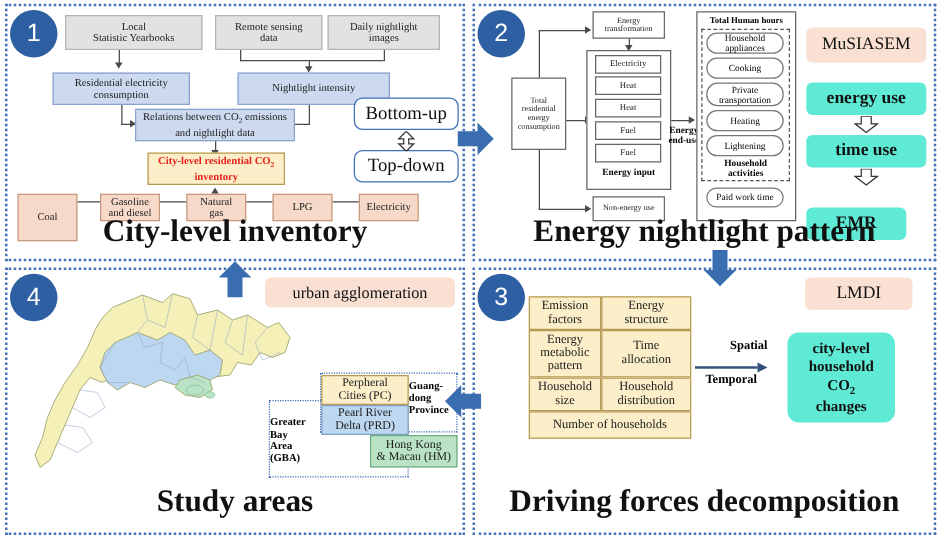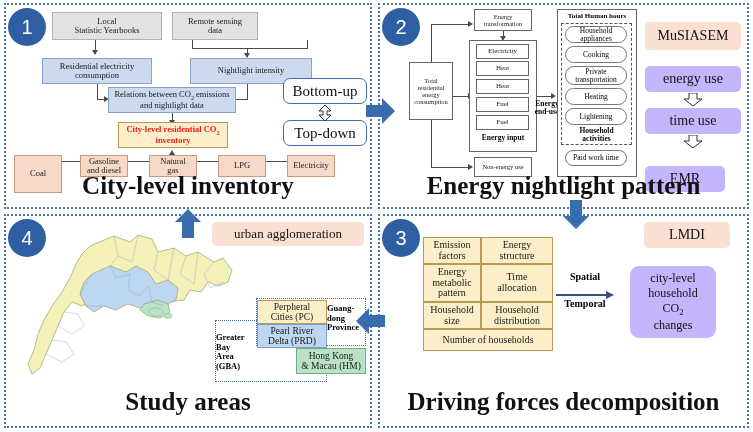--- a/index.html
+++ b/index.html
@@ -61,21 +61,21 @@
   .roundrect {
     position:absolute; display:flex; align-items:center; justify-content:center;
     text-align:center; border:1px solid #777; border-radius:9px;
     background:#fff; font-size:7.5px; line-height:1.05;
   }
   .tagbox {
     position:absolute; display:flex; align-items:center; justify-content:center;
     border-radius:5px; font-size:14px; color:#111; text-align:center;
   }
   .tag-peach { background:#fae0d2; }
-  .tag-grey  { background:#c4b5fd; }
+  .tag-grey  { background:#5eead4;font-weight:bold; }
 
   .dashbox { position:absolute; border:1px dashed #555; }
   .dotbox  { position:absolute; border:1.5px dotted #4472b8; }
 
   
   .ln   { position:absolute; background:#4a4a4a; }
   .lnh  { height:1px; }
   .lnv  { width:1px; }
   .arrowhead {
     position:absolute; width:0; height:0;
@@ -95,20 +95,23 @@
 <div class="canvas">
 
   <div class="quad" id="q1"></div>
   <div class="badge" id="b1">1</div>
 
   <div class="node grey" style="left:52px; top:12px; width:110px; height:28px;">
     <span>Local<br>Statistic Yearbooks</span>
   </div>
   <div class="node grey" style="left:172px; top:12px; width:86px; height:28px;">
     <span>Remote sensing<br>data</span>
+  </div>
+  <div class="node grey" style="left:262px; top:12px; width:90px; height:28px;">
+    <span>Daily nightlight<br>images</span>
   </div>
 
   <div class="ln lnv" style="left:95px; top:40px; height:11px;"></div>
   <div class="arrowhead ah-down" style="left:92px; top:50px;"></div>
 
   <div class="ln lnv" style="left:192px; top:40px; height:9px;"></div>
   <div class="ln lnh" style="left:192px; top:48px; width:55px;"></div>
   <div class="ln lnv" style="left:307px; top:40px; height:9px;"></div>
   <div class="ln lnh" style="left:247px; top:48px; width:60px;"></div>
   <div class="ln lnv" style="left:247px; top:48px; height:6px;"></div>
@@ -296,21 +299,21 @@
   <div class="node cream" style="left:423px; top:302px; width:58px; height:27px; font-size:10px;">
     <span>Household<br>size</span>
   </div>
   <div class="node cream" style="left:481px; top:302px; width:72px; height:27px; font-size:10px;">
     <span>Household<br>distribution</span>
   </div>
   <div class="node cream" style="left:423px; top:329px; width:130px; height:22px; font-size:10px;">
     <span>Number of households</span>
   </div>
 
-  <div style="position:absolute; left:556px; top:271px; width:58px; text-align:center; font-size:10px; font-weight:bold;">Spatial</div>
+  <div style="position:absolute; left:556px; top:271px; width:58px; text-align:right; font-size:10px; font-weight:bold;">Spatial</div>
   <div style="position:absolute; left:553px; top:298px; width:64px; text-align:center; font-size:10px; font-weight:bold;">Temporal</div>
   <div class="hollow" style="left:556px; top:286px;">
     <svg width="58" height="10" viewBox="0 0 58 10">
       <line x1="0" y1="5" x2="50" y2="5" stroke="#34507e" stroke-width="2"></line>
       <polygon points="50,1 58,5 50,9" fill="#34507e"></polygon>
     </svg>
   </div>
 
   <div class="tagbox tag-grey" style="left:630px; top:266px; width:86px; height:72px; border-radius:9px; font-size:12px; line-height:1.25;">
     <span>city-level<br>household<br>CO<sub>2</sub><br>changes</span>

